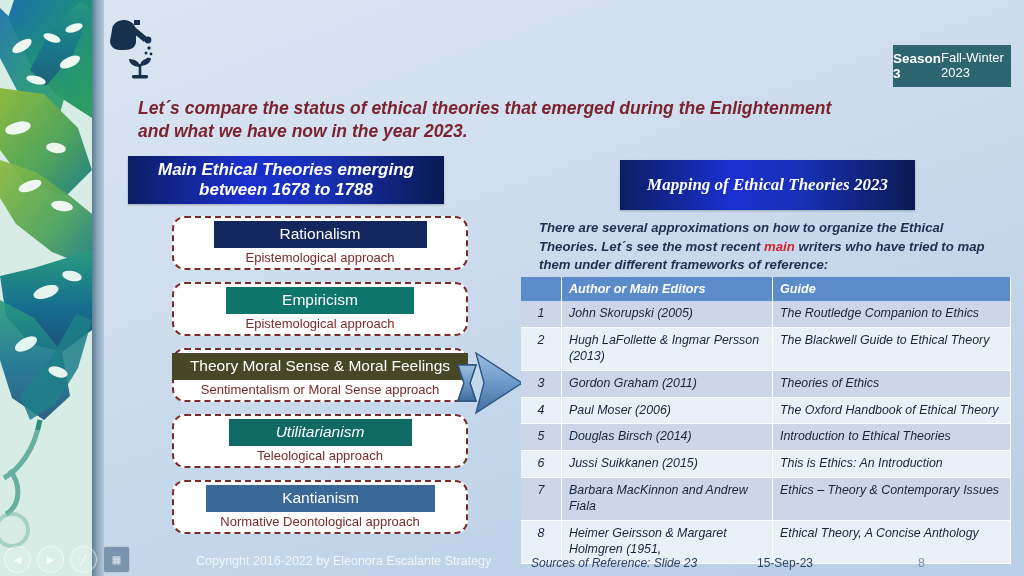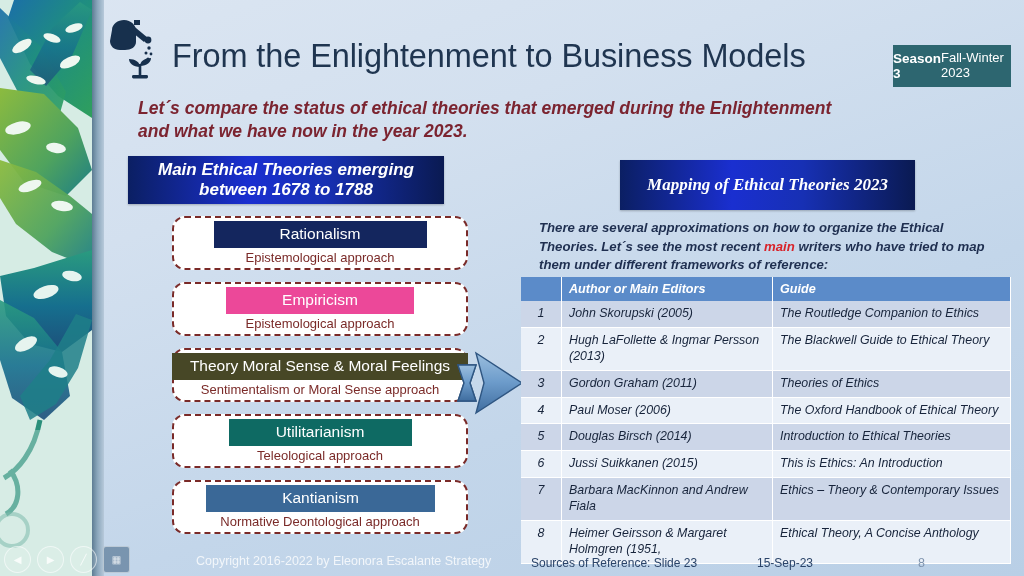--- a/index.html
+++ b/index.html
@@ -224,20 +224,21 @@
   #footer-copyright {
     position: absolute;
     left: 196px; bottom: 8px;
     font-size: 12.5px;
     color: #f2f6fa;
   }
   #footer-sources {
     position: absolute;
     left: 531px; bottom: 6px;
     font-size: 12px;
+    font-style: italic;
     color: #2a4368;
   }
   #footer-date {
     position: absolute;
     left: 757px; bottom: 6px;
     font-size: 12px;
     color: #2a4368;
   }
   #footer-pagenum {
     position: absolute;
@@ -325,46 +326,45 @@
         <circle cx="40" cy="41" r="1.5"></circle>
 
         <path d="M32 58 L32 46" stroke="#17304d" stroke-width="2.6" fill="none"></path>
         <path d="M32 49 C25 49, 21 45, 21 41 C27 41, 32 44, 32 49 Z"></path>
         <path d="M32 48 C39 48, 43 44, 43 40 C37 40, 32 43, 32 48 Z"></path>
         <rect x="24" y="57" width="16" height="3.4" rx="1.4"></rect>
       </g>
     </svg>
   </div>
 
-  <div id="slide-title">From the Enlightenment to Business Models</div>
 
   <div id="season-badge">
     <span class="s-line1">Season 3</span>
     <span class="s-line2">Fall-Winter 2023</span>
   </div>
 
   <div id="subtitle">Let´s compare the status of ethical theories that emerged during the Enlightenment and what we have now in the year 2023.</div>
 
   <div class="col-header" id="left-col-header">Main Ethical Theories emerging between 1678 to 1788</div>
 
   <div id="theory-list">
       <div class="theory-card">
         <div class="theory-chip" style="background: rgb(20, 38, 94); width: 185px;">Rationalism</div>
         <div class="theory-approach">Epistemological approach</div>
       </div>
       <div class="theory-card">
-        <div class="theory-chip" style="background: #ec4899; width: 160px;">Empiricism</div>
+        <div class="theory-chip" style="background: #0f766e; width: 160px;">Empiricism</div>
         <div class="theory-approach">Epistemological approach</div>
       </div>
       <div class="theory-card">
         <div class="theory-chip" style="background: rgb(71, 71, 38); width: 268px;">Theory Moral Sense &amp; Moral Feelings</div>
         <div class="theory-approach">Sentimentalism or Moral Sense approach</div>
       </div>
       <div class="theory-card">
-        <div class="theory-chip" style="background: rgb(14, 106, 99); width: 155px;">Utilitarianism</div>
+        <div class="theory-chip" style="background: rgb(14, 106, 99); width: 155px; font-style: italic;">Utilitarianism</div>
         <div class="theory-approach">Teleological approach</div>
       </div>
       <div class="theory-card">
         <div class="theory-chip" style="background: rgb(58, 104, 151); width: 200px; padding-left: 15px;">Kantianism</div>
         <div class="theory-approach">Normative Deontological approach</div>
       </div>
     </div>
 
   <div id="flow-arrow">
     <svg width="76" height="76" viewBox="0 0 76 76" xmlns="http://www.w3.org/2000/svg">

